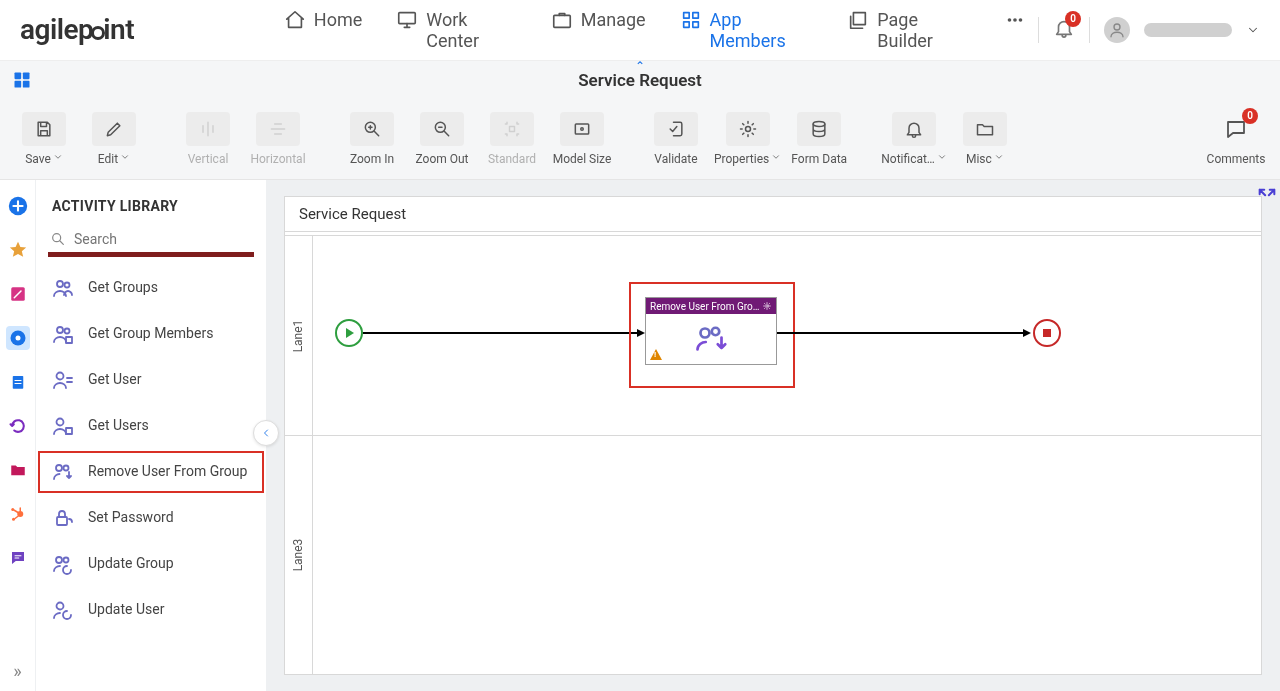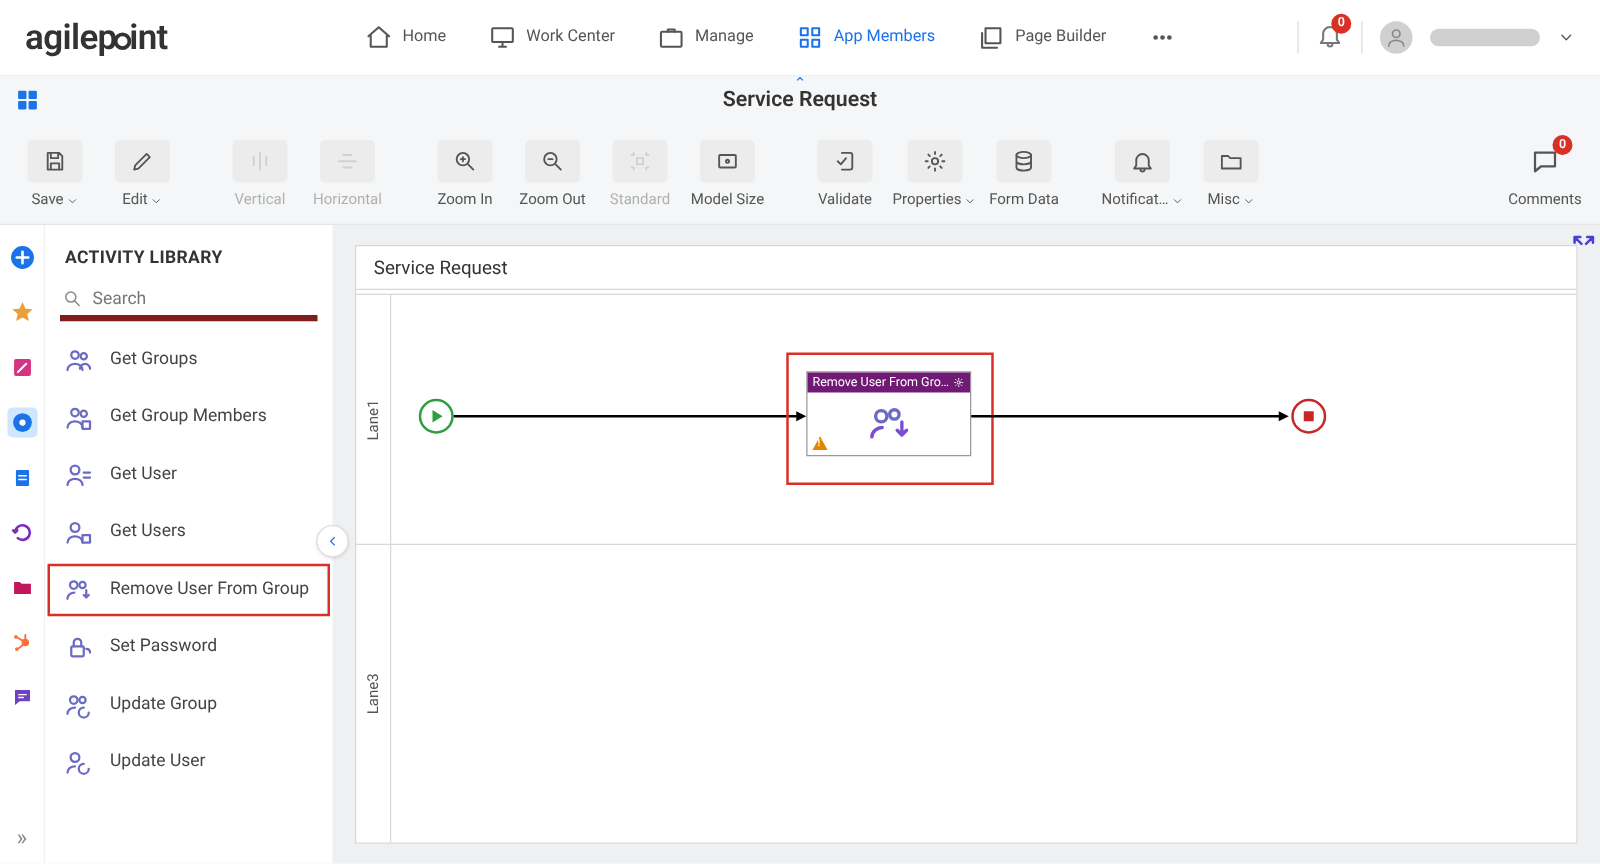--- a/index.html
+++ b/index.html
@@ -3,21 +3,21 @@
 <meta charset="utf-8">
 <style>
 * { box-sizing: border-box; margin: 0; padding: 0; font-family: -apple-system, BlinkMacSystemFont, "Segoe UI", Roboto, Arial, sans-serif; }
 body { width: 1280px; height: 691px; overflow: hidden; background: #fff; }
 
 
 .header { height: 60px; display: flex; align-items: center; padding: 0 20px; border-bottom: 1px solid #fff; }
 .logo { font-size: 28px; font-weight: 600; letter-spacing: -0.5px; color: #333; width: 260px;}
 .logo .dot { display: inline-block; width: 14px; height: 14px; border: 3px solid #333; border-radius: 50%; vertical-align: -1px; margin: 0 -2px;}
 .nav { display: flex; gap: 10px; }
-.nav-item { display: flex; align-items: center; gap: 8px; padding: 6px 12px; color: #555; cursor: pointer; font-size: 13px; }
+.nav-item { display: flex; align-items: flex-start; gap: 8px; padding: 6px 12px; color: #555; cursor: pointer; font-size: 18px; }
 .nav-item.active { color: #1a73e8; }
 .nav-icon { width: 22px; height: 22px; flex-shrink: 0; }
 .header-right { margin-left: auto; display: flex; align-items: center; gap: 14px; }
 .bell-wrap { position: relative; }
 .badge { position: absolute; top: -6px; right: -6px; background: #d93025; color: #fff; font-size: 10px; font-weight: 600; width: 16px; height: 16px; border-radius: 8px; display: flex; align-items: center; justify-content: center; }
 .vdiv { width: 1px; height: 26px; background: #ddd; }
 .avatar { width: 26px; height: 26px; border-radius: 50%; background: #d0d0d0; display:flex; align-items:center; justify-content:center;}
 .user-name { width: 88px; height: 14px; background: #d0d0d0; border-radius: 7px; }
 
 
@@ -25,21 +25,21 @@
 .title-bar .apps-icon { position: absolute; left: 12px; color: #1a73e8; }
 .title-text { font-weight: 600; font-size: 17px; color: #333; }
 .title-bar .caret-up { position: absolute; top: -2px; left: 50%; transform: translateX(-50%); color: #1a73e8; font-size: 12px; }
 
 
 .toolbar { height: 82px; background: #f5f6f7; display: flex; align-items: center; padding: 0 12px; gap: 6px; border-bottom: 1px solid #e5e5e5;}
 .tb-btn { display: flex; flex-direction: column; align-items: center; justify-content: center; gap: 6px; min-width: 64px; height: 70px; border-radius: 4px; cursor: pointer; color: #555; font-size: 12px; position: relative;}
 .tb-btn .tb-icon-box { width: 44px; height: 34px; background: #ececec; border-radius: 4px; display:flex; align-items:center; justify-content:center; }
 .tb-btn.disabled { color: #b0b0b0; }
 .tb-btn.disabled .tb-icon-box svg { opacity: 0.45; }
-.tb-label-row { display:flex; align-items:flex-end; gap:2px;}
+.tb-label-row { display:flex; align-items:flex-start; gap:2px;}
 .tb-spacer { width: 18px; }
 .tb-comments { margin-left: auto; }
 .tb-comments .tb-icon-box { background: transparent; position: relative;}
 .tb-comments .badge2 { position:absolute; top:-4px; right:0px; background:#d93025; color:#fff; font-size:10px; font-weight:600; width:16px; height:16px; border-radius:50%; display:flex; align-items:center; justify-content:center;}
 
 
 .main-row { display: flex; height: calc(691px - 60px - 38px - 82px); background: #eef0f2; }
 
 
 .rail { width: 36px; background: #fff; display: flex; flex-direction: column; align-items: center; padding-top: 14px; gap: 20px; border-right:1px solid #eef0f2;}

